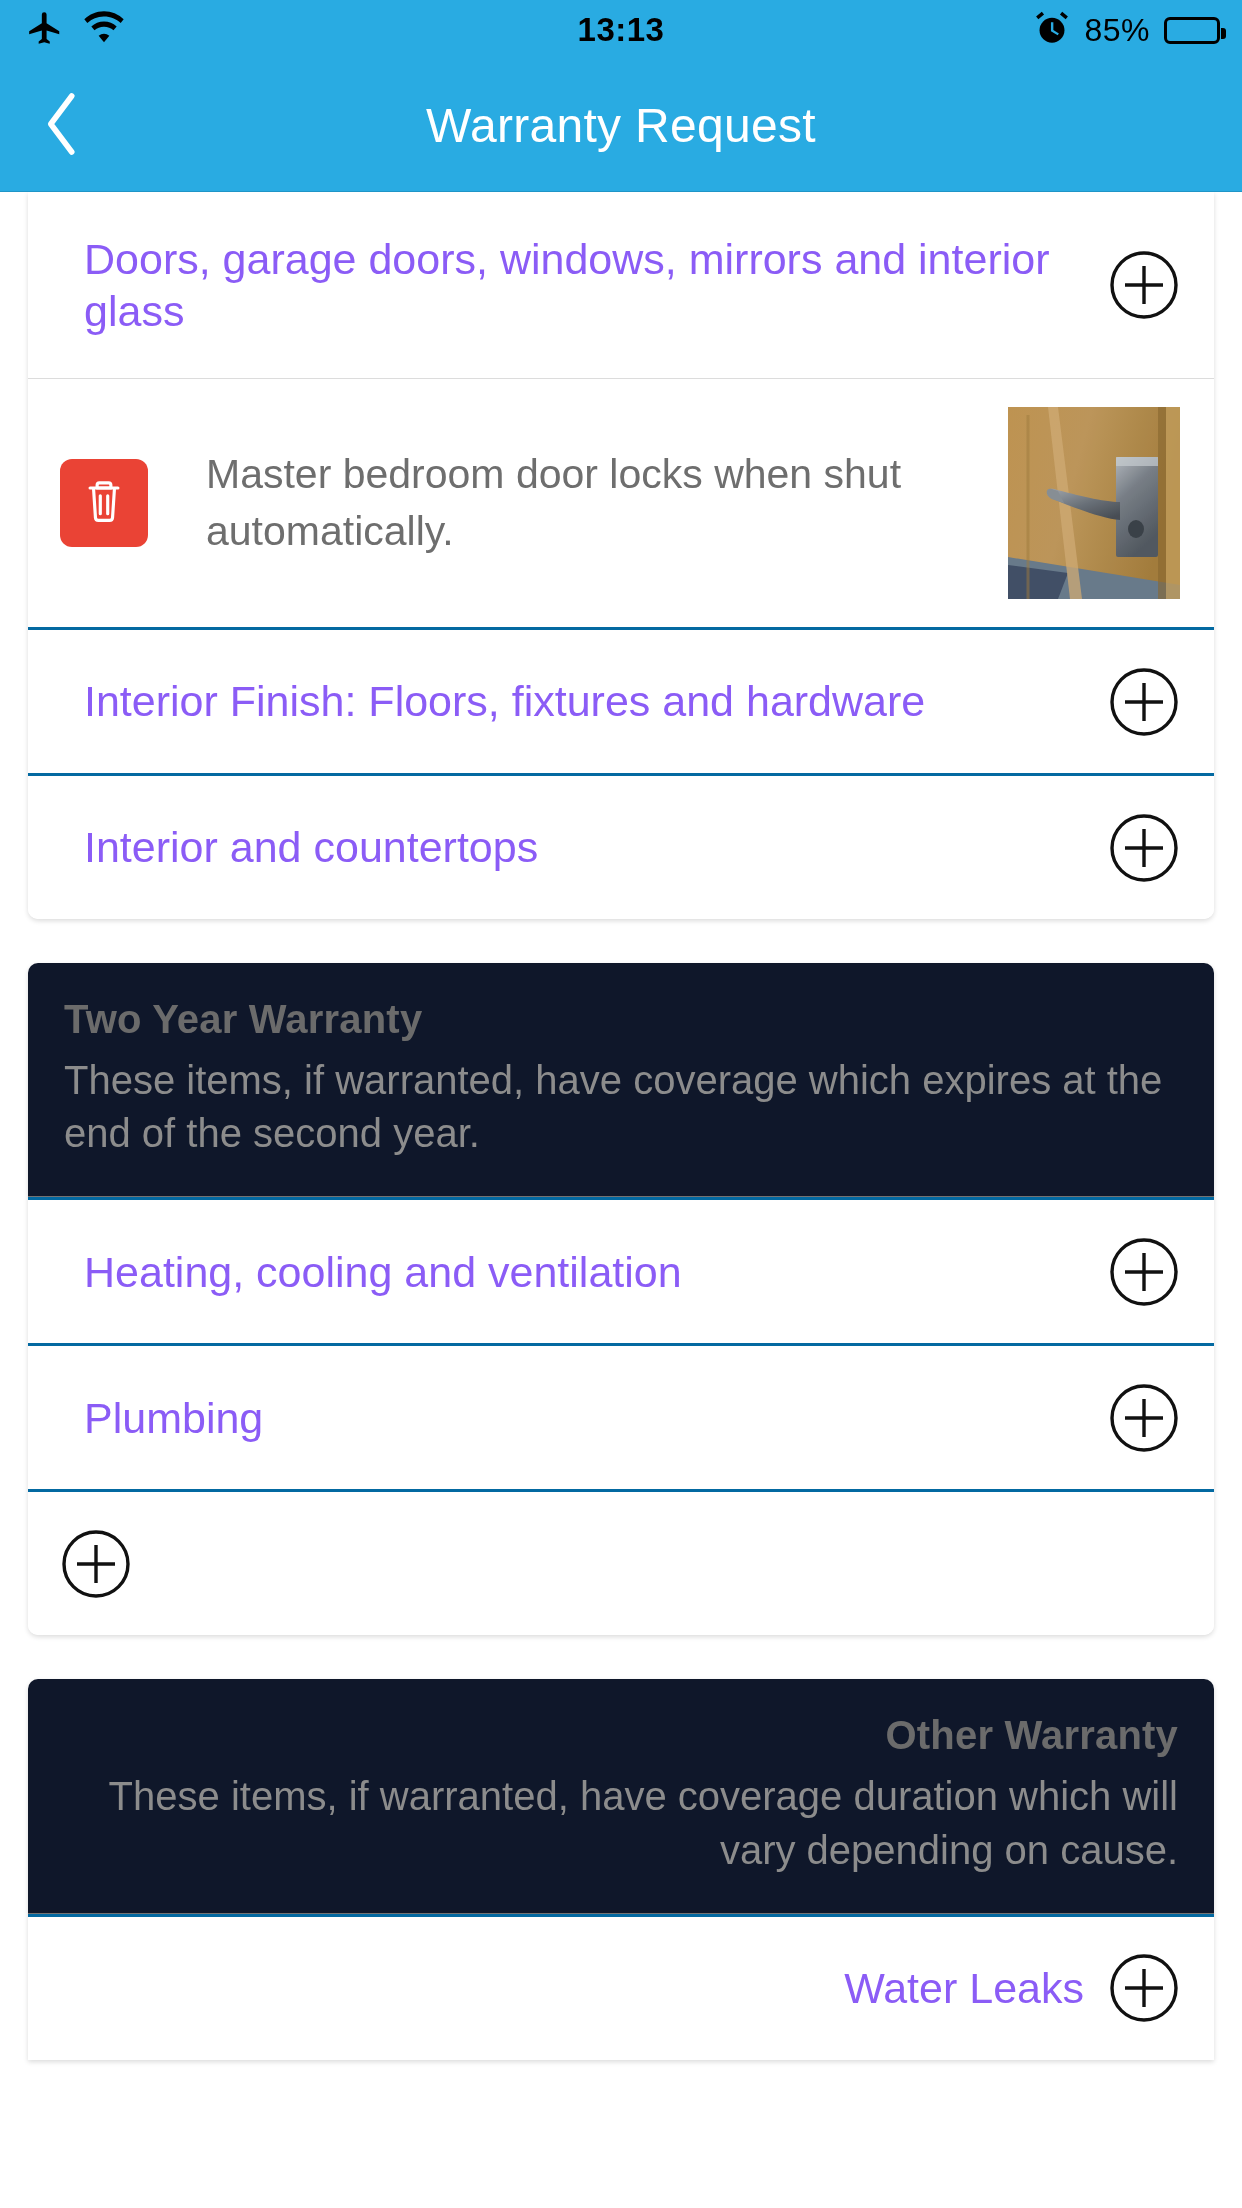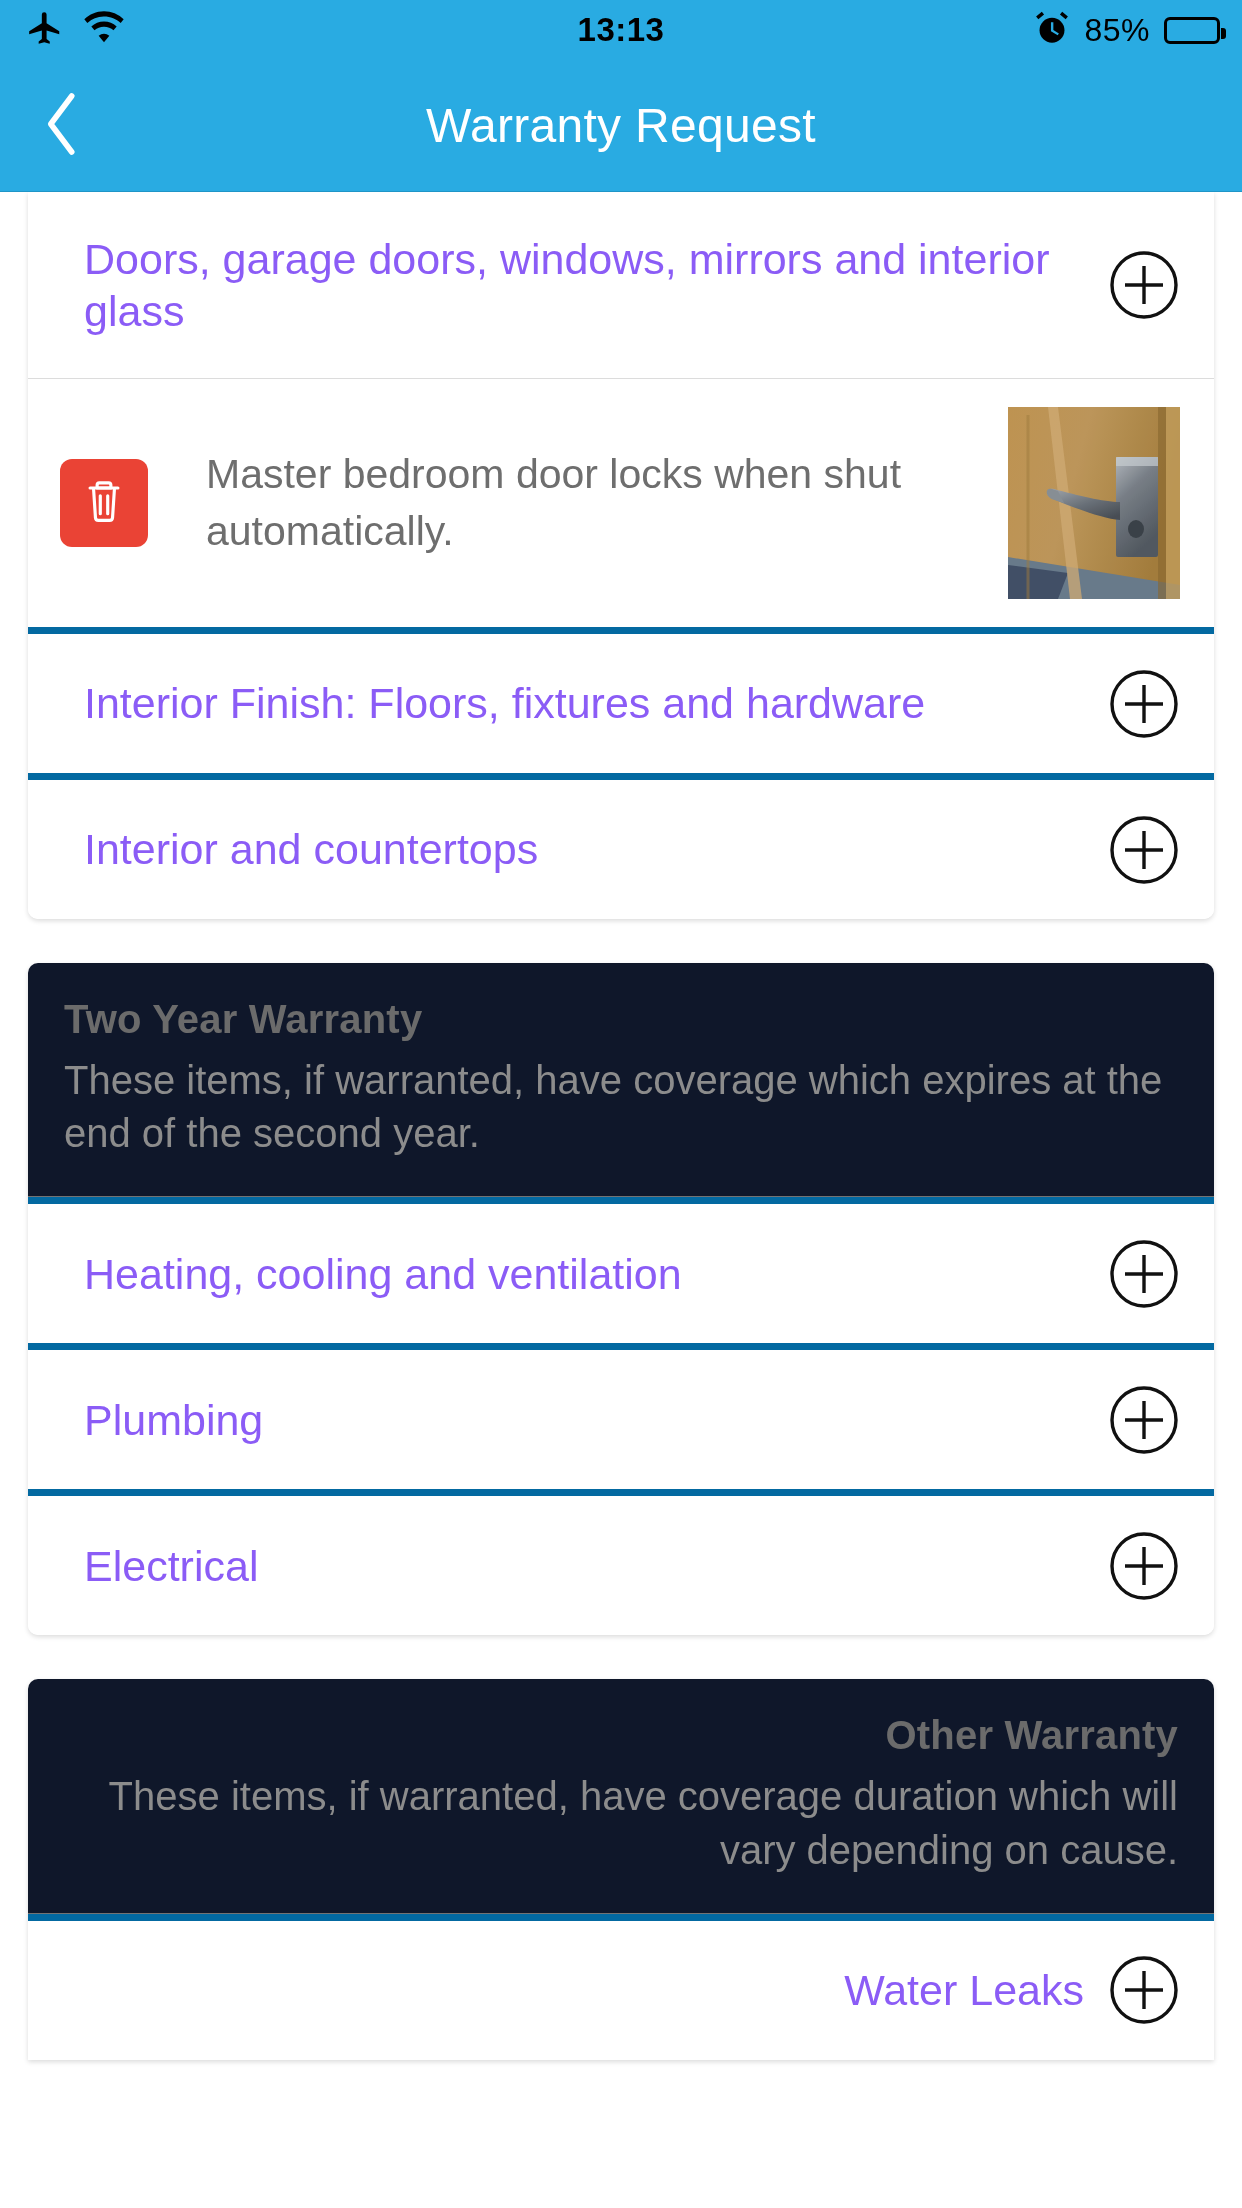--- a/index.html
+++ b/index.html
@@ -130,21 +130,21 @@
     text-align: right;
   }
 
   .row {
     position: relative;
     display: flex;
     align-items: center;
     padding: 0 34px 0 32px;
     min-height: 146px;
     background: #ffffff;
-    border-top: 7px solid #0369a1;
+    border-top: 3px solid #0369a1;
   }
   .row:first-child { border-top: none; }
 
   .row-label {
     flex: 1;
     font-size: 43px;
     color: #8b5cf6;
     line-height: 1.22;
     padding-right: 24px;
     font-weight: normal;
@@ -377,21 +377,20 @@
       <div class="plus-icon">
         <svg width="72" height="72" viewBox="0 0 72 72" fill="none" stroke="#111" stroke-width="3.4">
           <circle cx="36" cy="36" r="32"></circle>
           <line x1="36" y1="17" x2="36" y2="55"></line>
           <line x1="17" y1="36" x2="55" y2="36"></line>
         </svg>
       </div>
     </div>
 
     <div class="row">
-      <div class="row-label">Electrical</div>
       <div class="plus-icon">
         <svg width="72" height="72" viewBox="0 0 72 72" fill="none" stroke="#111" stroke-width="3.4">
           <circle cx="36" cy="36" r="32"></circle>
           <line x1="36" y1="17" x2="36" y2="55"></line>
           <line x1="17" y1="36" x2="55" y2="36"></line>
         </svg>
       </div>
     </div>
   </div>
 

